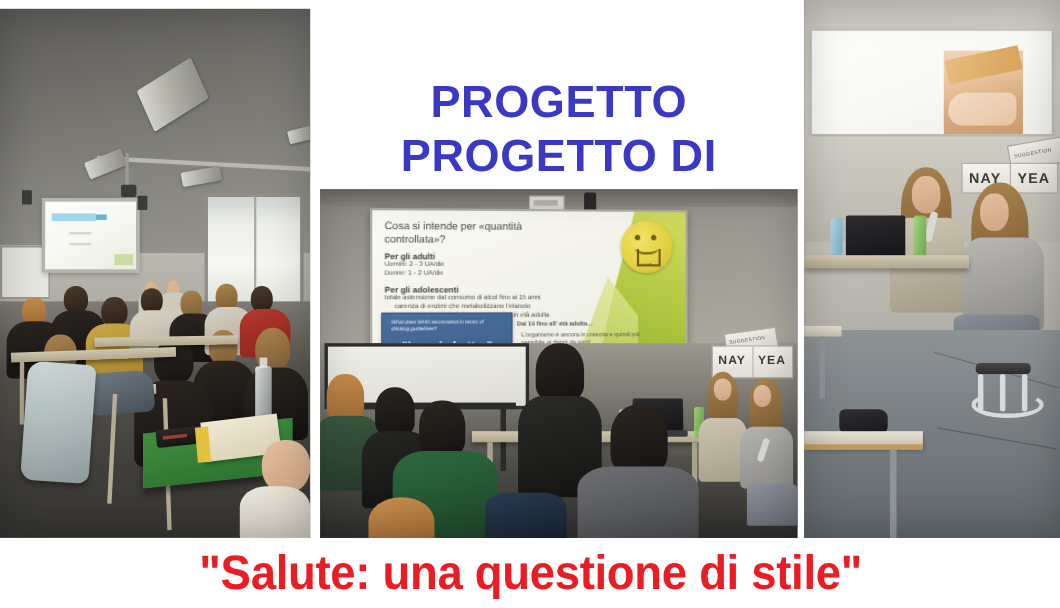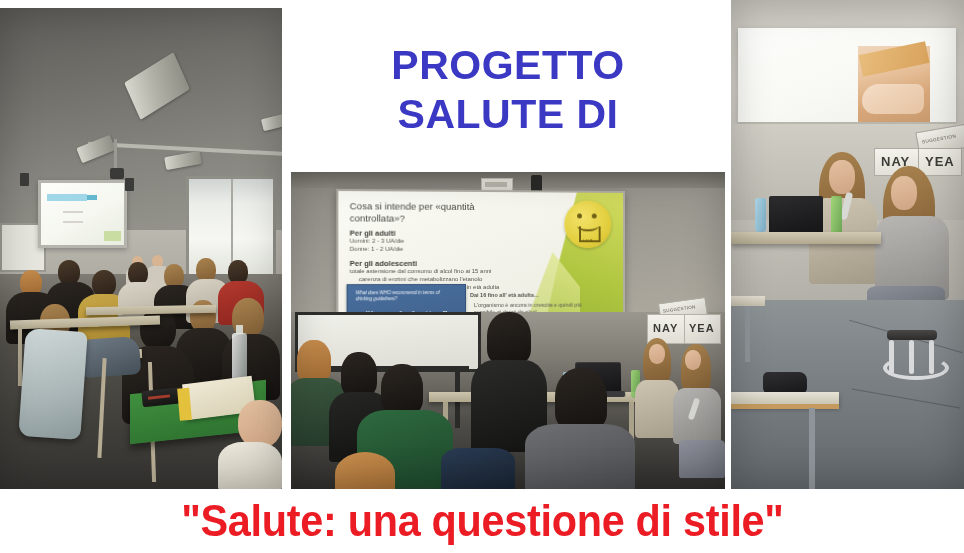--- a/index.html
+++ b/index.html
@@ -6,21 +6,21 @@
   html,body{margin:0;padding:0;background:#ffffff;}
   body{
     width:964px;height:553px;overflow:hidden;position:relative;
     font-family:"Liberation Sans",sans-serif;
   }
   .poster{position:absolute;inset:0;background:#ffffff;}
 
   
   .title-block{
     position:absolute;left:290px;top:4px;width:436px;height:162px;
-    display:flex;flex-direction:column;align-items:center;justify-content:center;
+    display:flex;flex-direction:column;align-items:center;justify-content:flex-end;
     text-align:center;z-index:5;background:#ffffff;
   }
   .title-line{
     font-family:"Liberation Sans",sans-serif;
     font-weight:bold;font-size:41px;line-height:49px;
     letter-spacing:0.5px;color:#3b38c4;white-space:nowrap;
   }
   .title-line.l1{margin-top:9px;}
 
   
@@ -452,20 +452,20 @@
     <div class="pr-desk3leg"></div>
     <div class="pr-case2"></div>
     <div class="pr-desk2"></div>
     <div class="pr-desk2edge"></div>
     <div class="pr-desk2leg"></div>
     <div class="vignette"></div>
   </div>
 
   <div class="title-block">
     <div class="title-line l1">PROGETTO</div>
-    <div class="title-line">SALUTE DI</div>
+    <div class="title-line">PROGETTO DI</div>
   </div>
 
   <div class="caption-block">
     <div class="caption-text">"Salute: una questione di stile"</div>
   </div>
 
 </div>
 
 </body></html>

